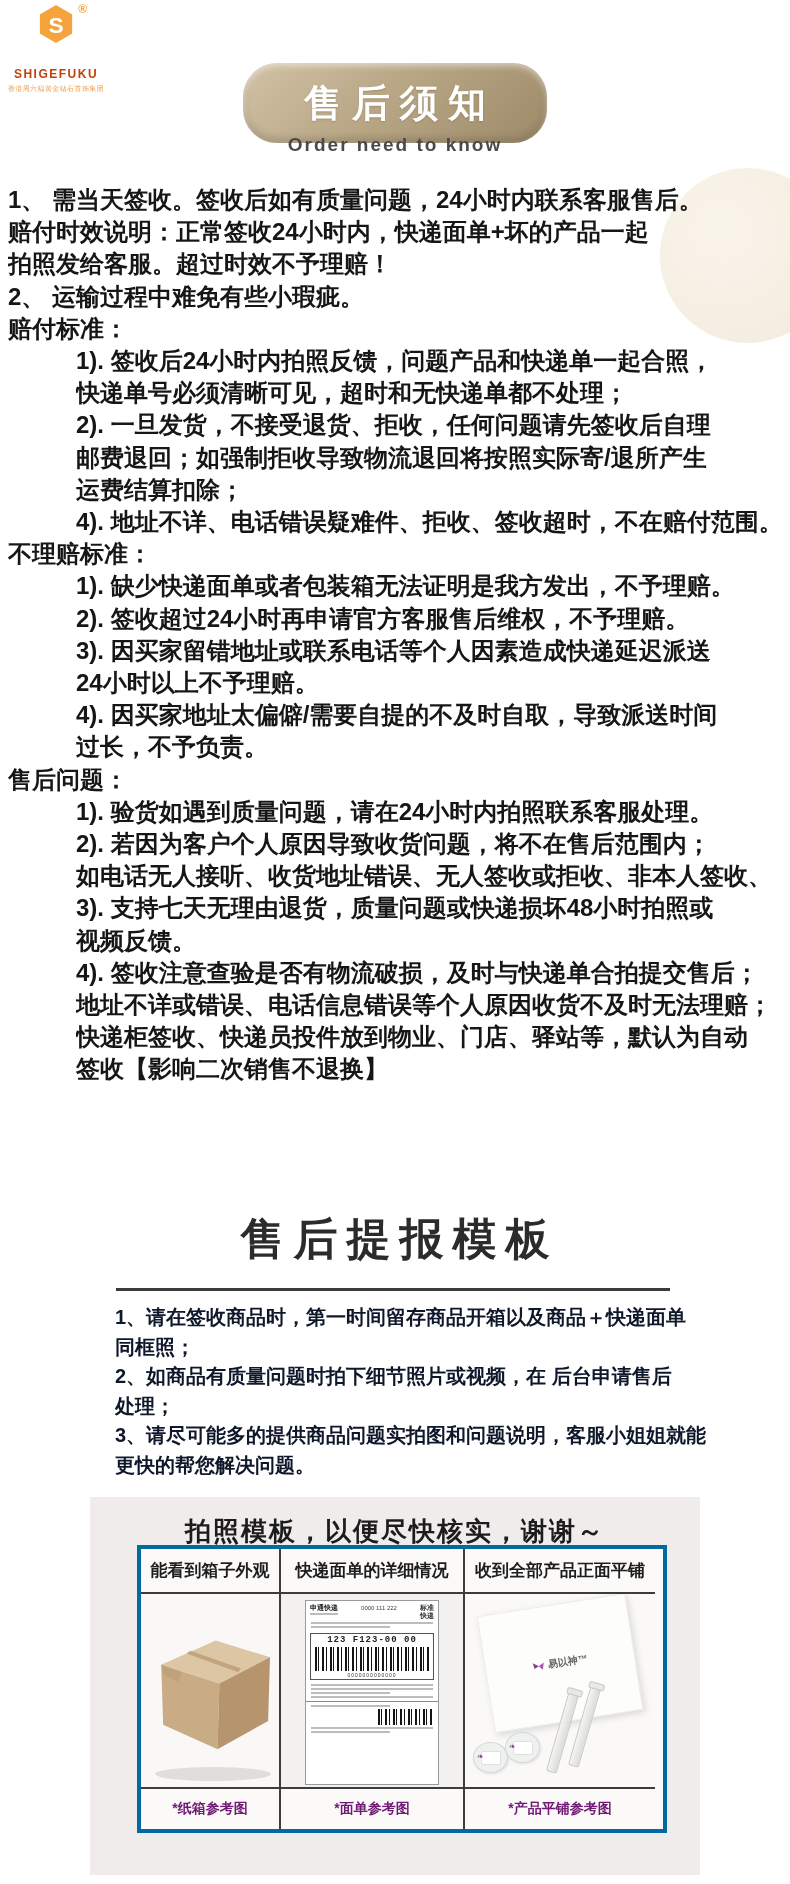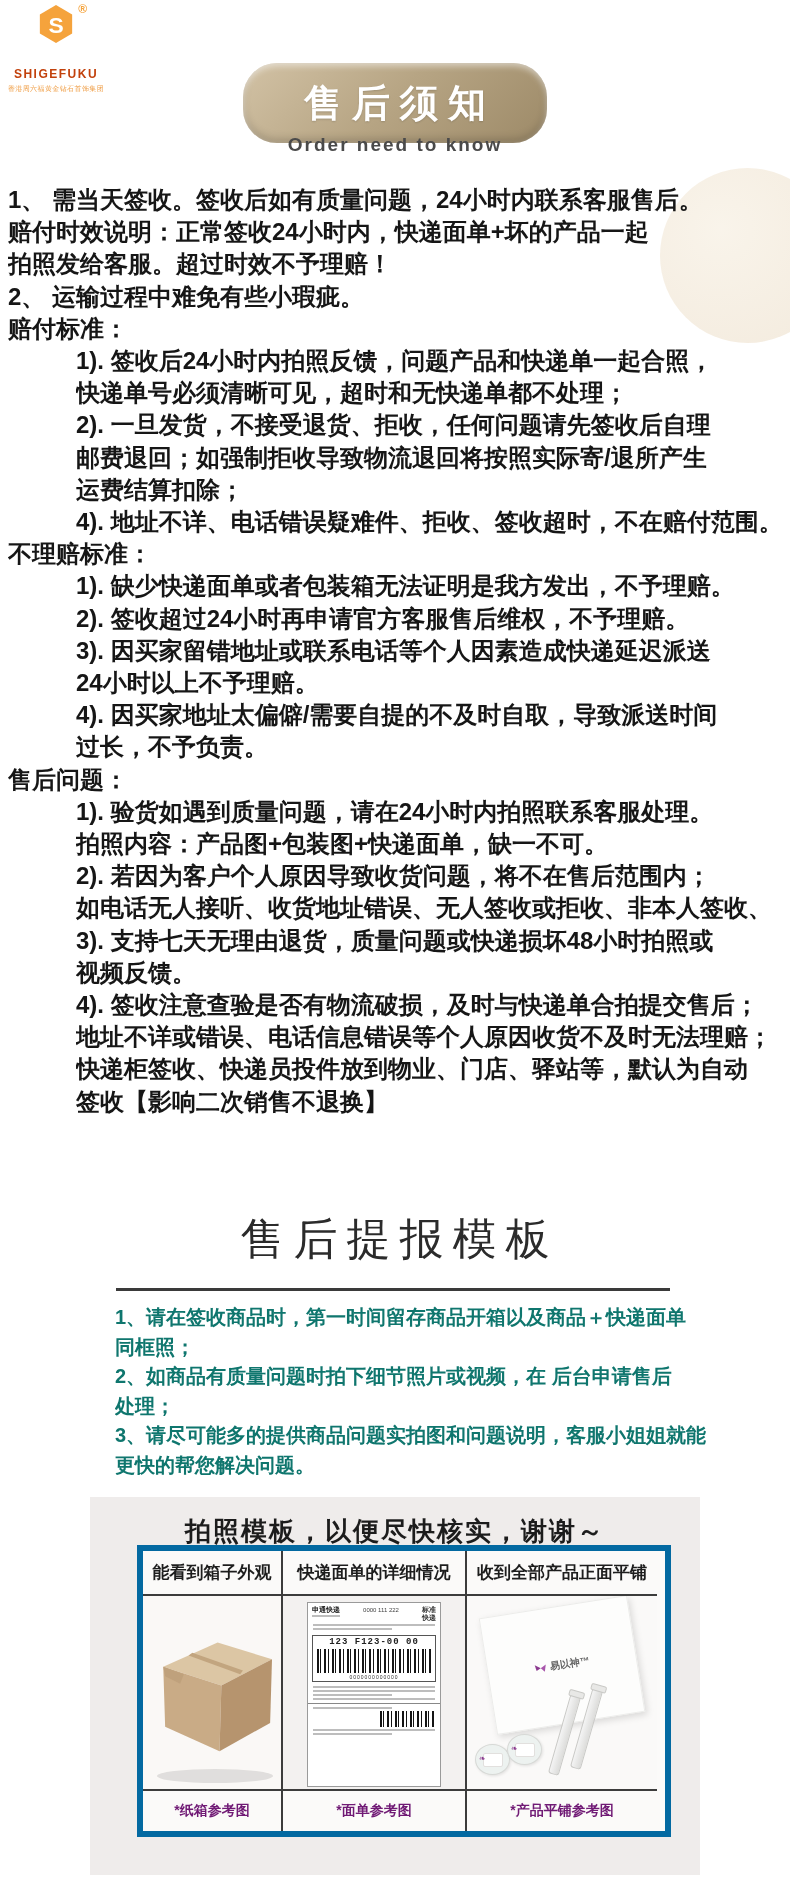--- a/index.html
+++ b/index.html
@@ -29,31 +29,31 @@
 
   
   .notice{position:absolute;left:0;top:184px;width:790px;}
   .nline{margin:0;font-size:24px;line-height:32.2px;font-weight:600;color:#161616;
          white-space:nowrap;overflow:hidden;}
   .nline.i0{margin-left:8px;}
   .nline.i1{margin-left:76px;}
 
   
   .tpl-title{position:absolute;top:1210px;left:0;width:100%;text-align:center;
-             font-size:44px;font-weight:400;color:#2b2b2b;letter-spacing:9px;text-indent:9px;}
+             font-size:44px;font-weight:700;color:#2b2b2b;letter-spacing:9px;text-indent:9px;}
   .tpl-rule{position:absolute;top:1288px;left:116px;width:554px;height:3px;background:#3a3a3a;}
   .tpl-list{position:absolute;top:1303px;left:115px;width:610px;}
-  .tline{margin:0;font-size:20px;line-height:29.5px;font-weight:600;color:#0f766e;
+  .tline{margin:0;font-size:20px;line-height:29.5px;font-weight:600;color:#0f172a;
          white-space:nowrap;overflow:hidden;}
 
   
   .panel{position:absolute;left:90px;top:1497px;width:610px;height:378px;background:#efeceb;}
   .panel-title{margin:0;padding-top:17px;text-align:center;font-size:26px;font-weight:800;
                color:#1c1c1c;letter-spacing:2px;}
-  .ptable{position:absolute;left:47px;top:48px;width:522px;border:6px solid #0369a1;
+  .ptable{position:absolute;left:47px;top:48px;width:522px;border:4px solid #0369a1;
           display:grid;grid-template-columns:140px 184px 190px;grid-template-rows:45px 195px 40px;
           background:#fbfaf9;}
   .pcell{border-right:2px solid #3c3c3c;border-bottom:2px solid #3c3c3c;position:relative;
          display:flex;align-items:center;justify-content:center;overflow:hidden;}
   .pcell.last-col{border-right:none;}
   .pcell.last-row{border-bottom:none;}
   .phead{font-size:17px;font-weight:700;color:#1d1d1d;white-space:nowrap;}
   .pcap{font-size:14px;font-weight:700;color:#701a75;white-space:nowrap;}
   .img-cell1{background:#faf8f6;}
   .img-cell2{background:#f3f1f0;}
@@ -133,21 +133,20 @@
       <p class="nline i1">4). 地址不详、电话错误疑难件、拒收、签收超时，不在赔付范围。</p>
       <p class="nline i0">不理赔标准：</p>
       <p class="nline i1">1). 缺少快递面单或者包装箱无法证明是我方发出，不予理赔。</p>
       <p class="nline i1">2). 签收超过24小时再申请官方客服售后维权，不予理赔。</p>
       <p class="nline i1">3). 因买家留错地址或联系电话等个人因素造成快递延迟派送</p>
       <p class="nline i1">24小时以上不予理赔。</p>
       <p class="nline i1">4). 因买家地址太偏僻/需要自提的不及时自取，导致派送时间</p>
       <p class="nline i1">过长，不予负责。</p>
       <p class="nline i0">售后问题：</p>
       <p class="nline i1">1). 验货如遇到质量问题，请在24小时内拍照联系客服处理。</p>
-      <p class="nline i1">拍照内容：产品图+包装图+快递面单，缺一不可。</p>
       <p class="nline i1">2). 若因为客户个人原因导致收货问题，将不在售后范围内；</p>
       <p class="nline i1">如电话无人接听、收货地址错误、无人签收或拒收、非本人签收、</p>
       <p class="nline i1">3). 支持七天无理由退货，质量问题或快递损坏48小时拍照或</p>
       <p class="nline i1">视频反馈。</p>
       <p class="nline i1">4). 签收注意查验是否有物流破损，及时与快递单合拍提交售后；</p>
       <p class="nline i1">地址不详或错误、电话信息错误等个人原因收货不及时无法理赔；</p>
       <p class="nline i1">快递柜签收、快递员投件放到物业、门店、驿站等，默认为自动</p>
       <p class="nline i1">签收【影响二次销售不退换】</p>
     </div>
 

